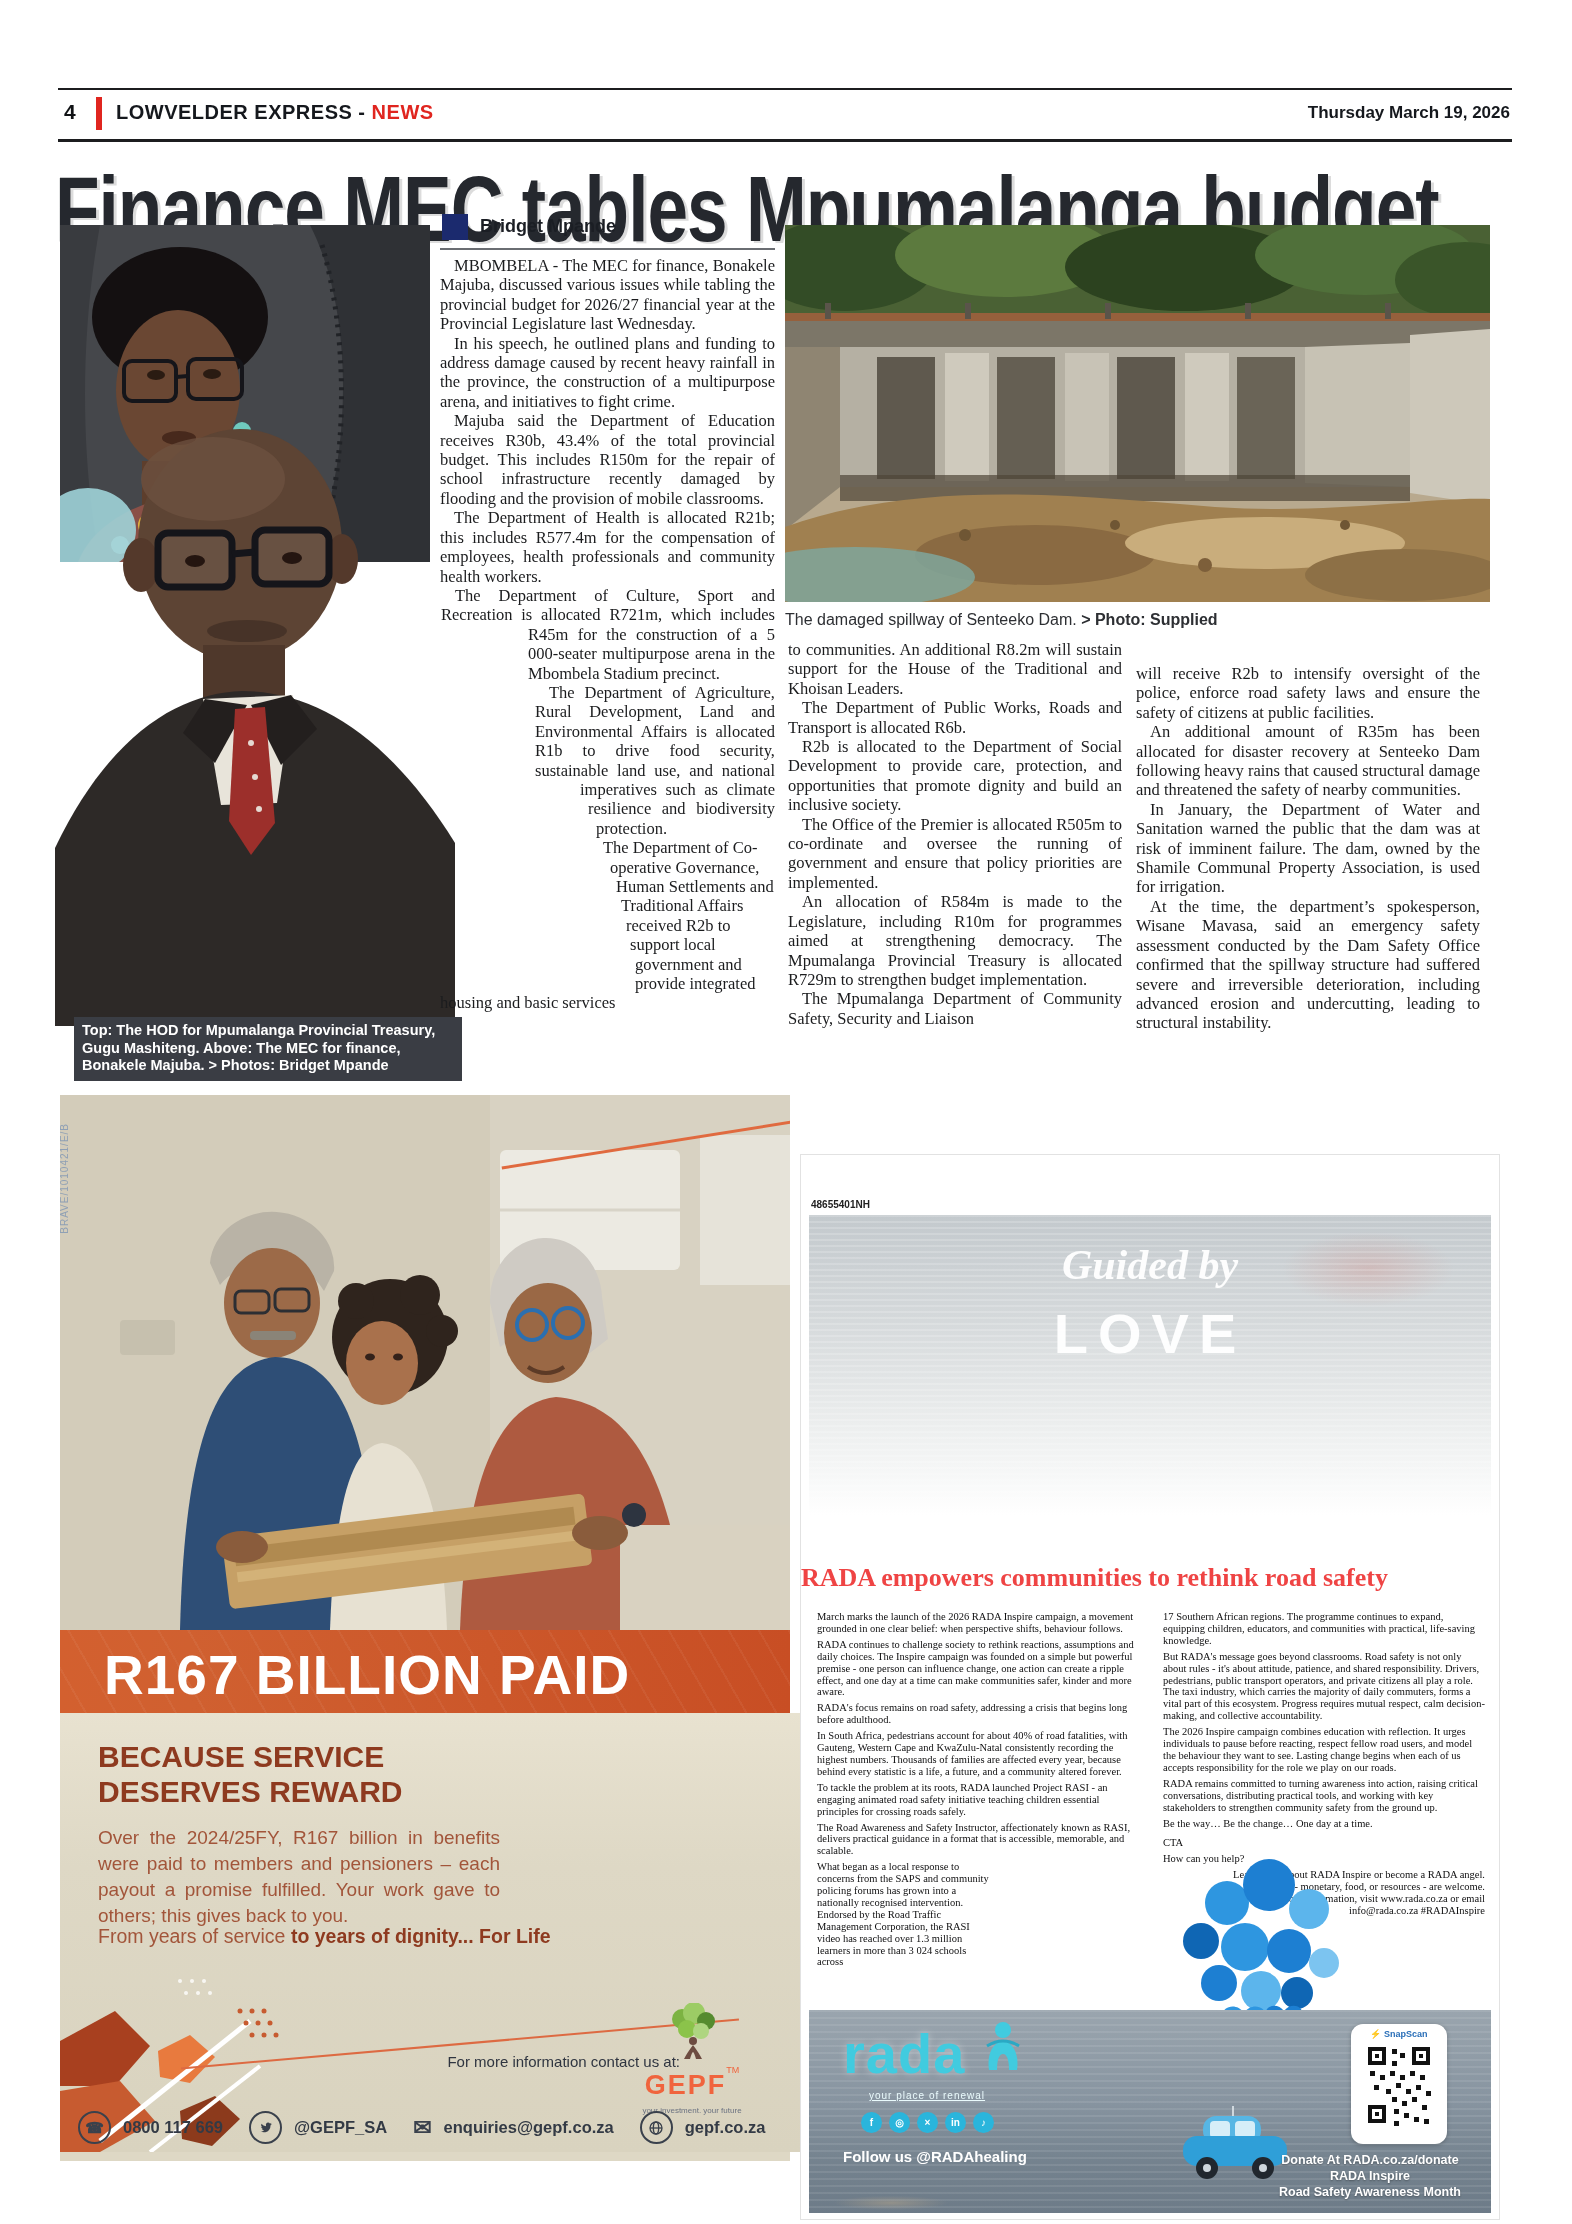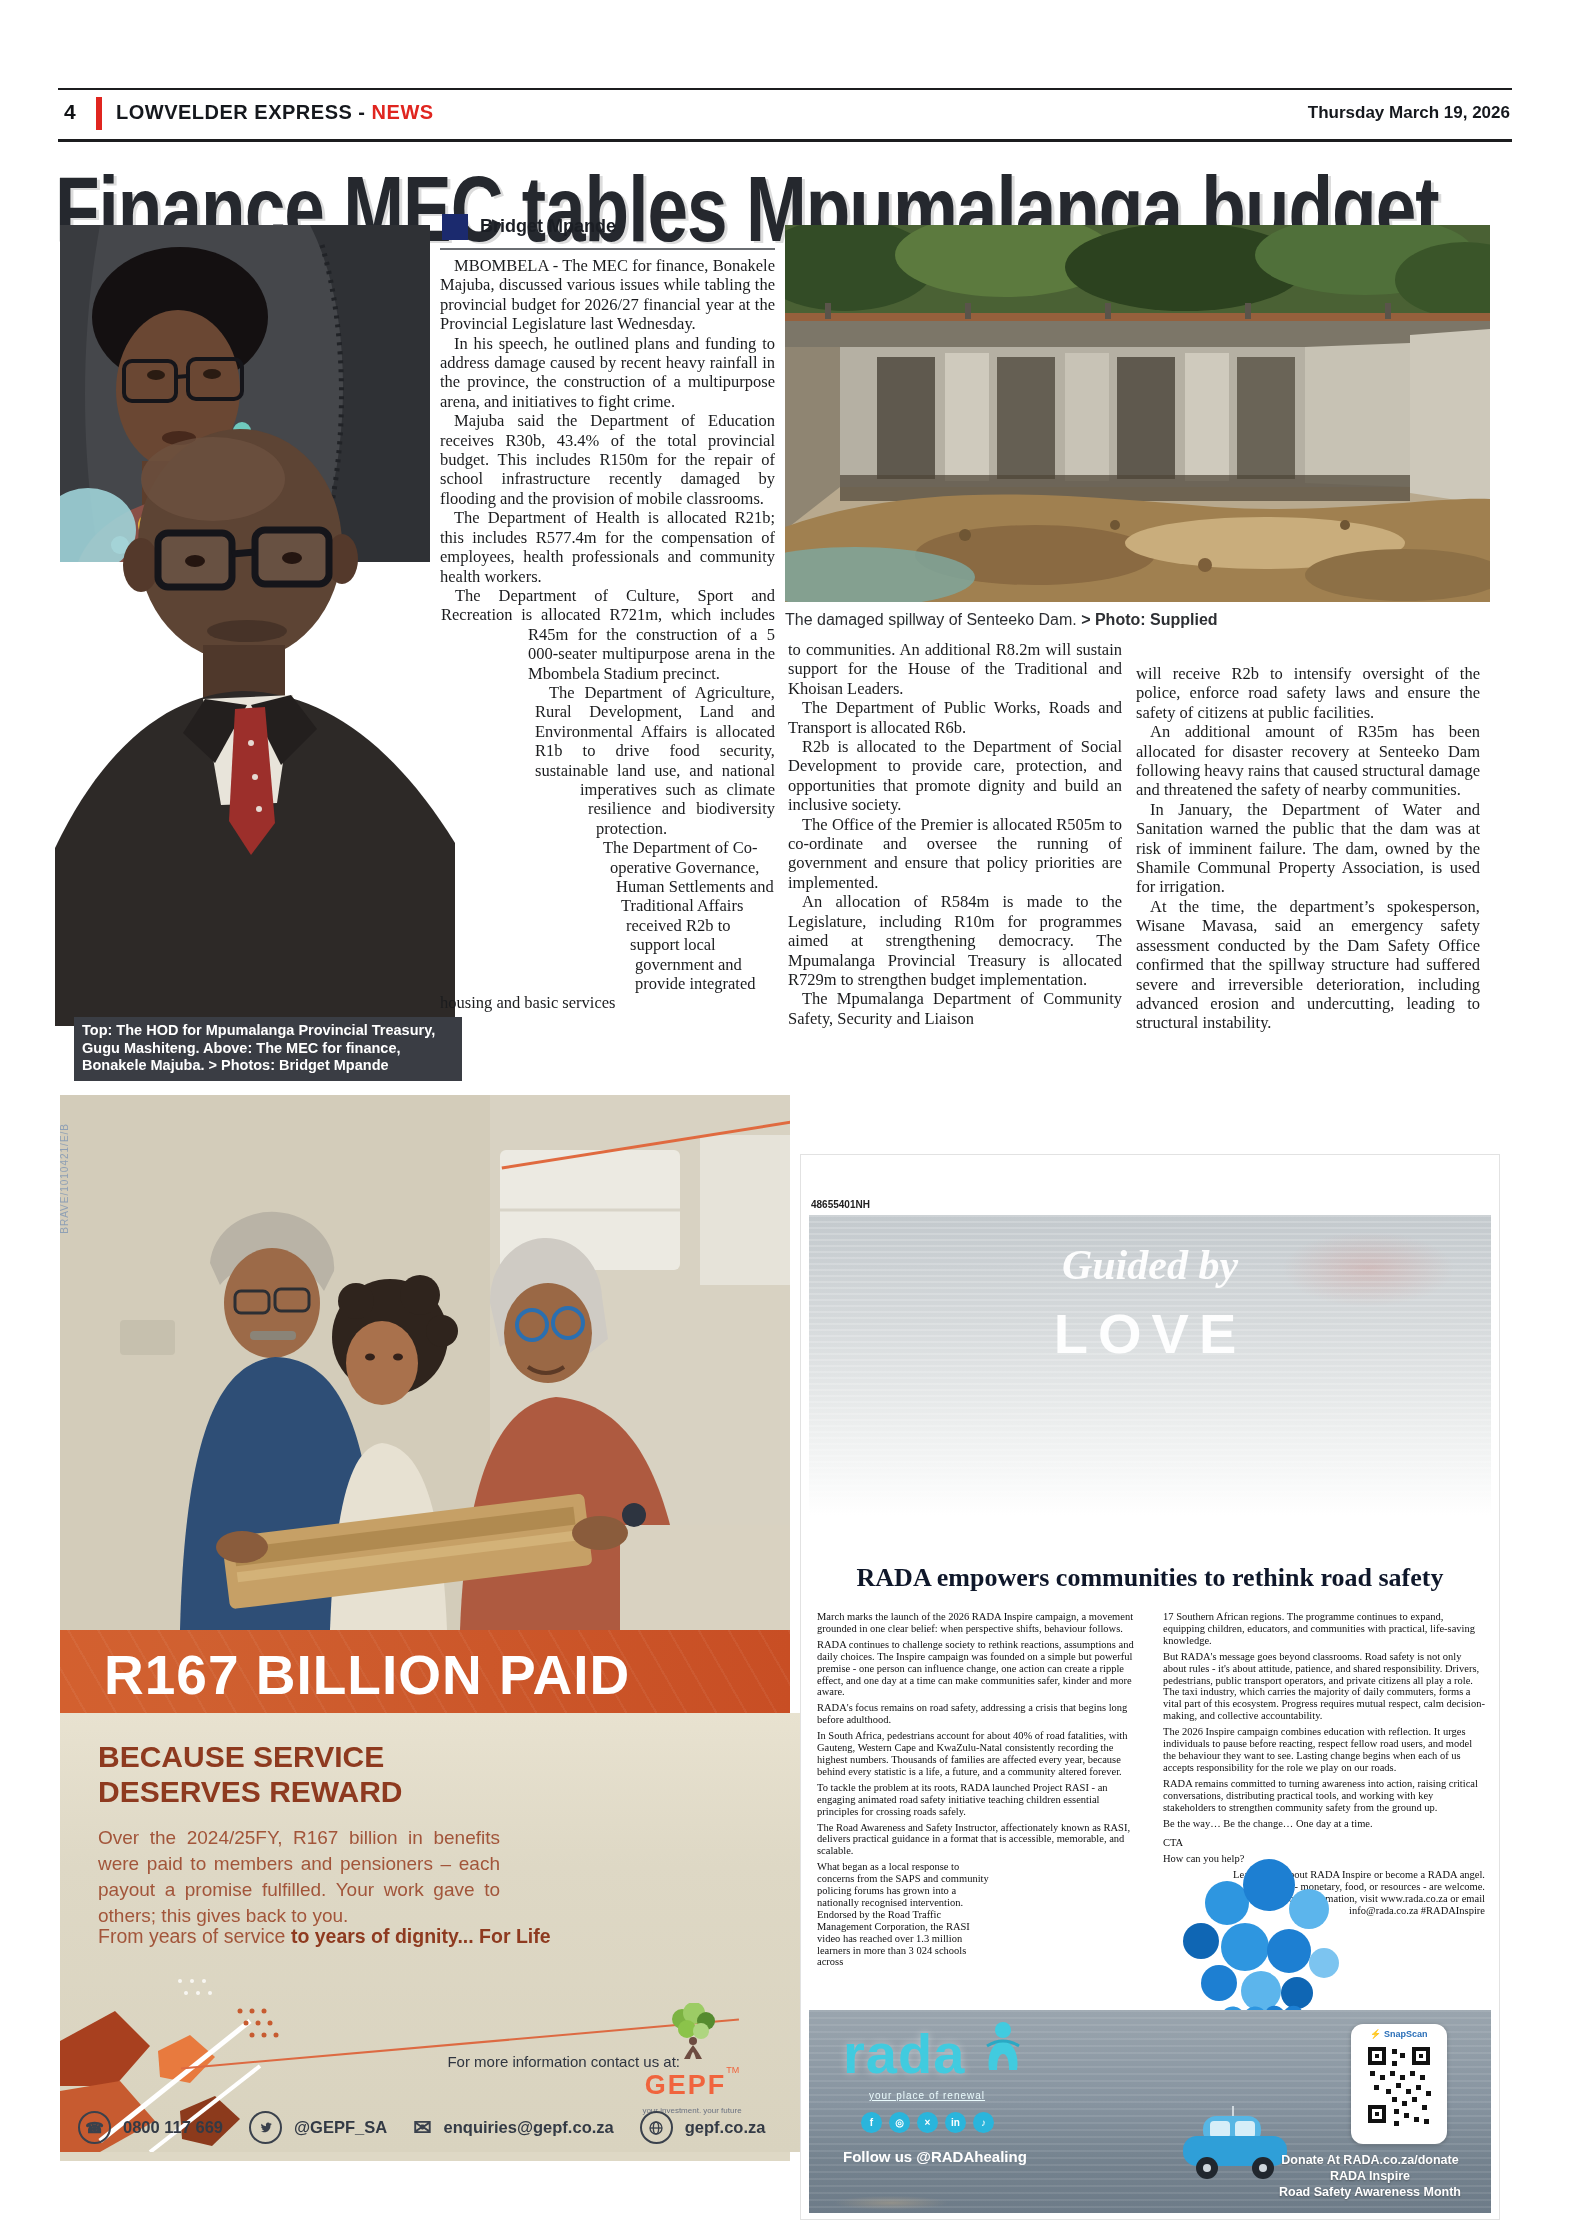--- a/index.html
+++ b/index.html
@@ -79,22 +79,22 @@
   .rada-img{position:absolute;left:8px;top:60px;width:682px;height:300px;overflow:hidden;
       background:linear-gradient(180deg,#c3c9cd 0%,#d5d9db 35%,#eceeee 70%,#ffffff 100%);}
   .rada-img:before{content:"";position:absolute;inset:0;
       background:repeating-linear-gradient(180deg,rgba(255,255,255,.18) 0 2px,transparent 2px 6px),
                  radial-gradient(closest-side at 82% 18%,rgba(214,120,110,.25),transparent 70%);}
   .guided1{position:absolute;left:0;top:26px;width:100%;text-align:center;
       font-family:"Liberation Serif",serif;font-style:italic;font-weight:700;font-size:42px;
       color:rgba(255,255,255,.95);}
   .guided2{position:absolute;left:0;top:86px;width:100%;text-align:center;font-weight:800;
       font-size:56px;letter-spacing:10px;color:rgba(255,255,255,.95);}
-  .rada-headline{position:absolute;left:0;top:408px;width:100%;text-align:center;
-      font-family:"Liberation Serif",serif;font-weight:700;font-size:26px;color:#0f172a;}
+  .rada-headline{position:absolute;left:0;top:408px;width:100%;
+      font-family:"Liberation Serif",serif;font-weight:700;font-size:26px;color:#ef4444;}
   .rada-col{position:absolute;top:456px;width:322px;font-family:"Liberation Serif",serif;
       font-size:10.5px;line-height:11.9px;color:#0f0f10;}
   .rada-col p{margin:0 0 4px 0;}
   .rada-col1{left:16px;}
   .rada-col2{left:362px;}
   .narrow{width:178px;}
   .cta-label{margin-top:8px !important;}
   .cta-right{text-align:right;padding-left:70px;}
 
   .rada-strip{position:absolute;left:8px;top:855px;width:682px;height:203px;overflow:hidden;

